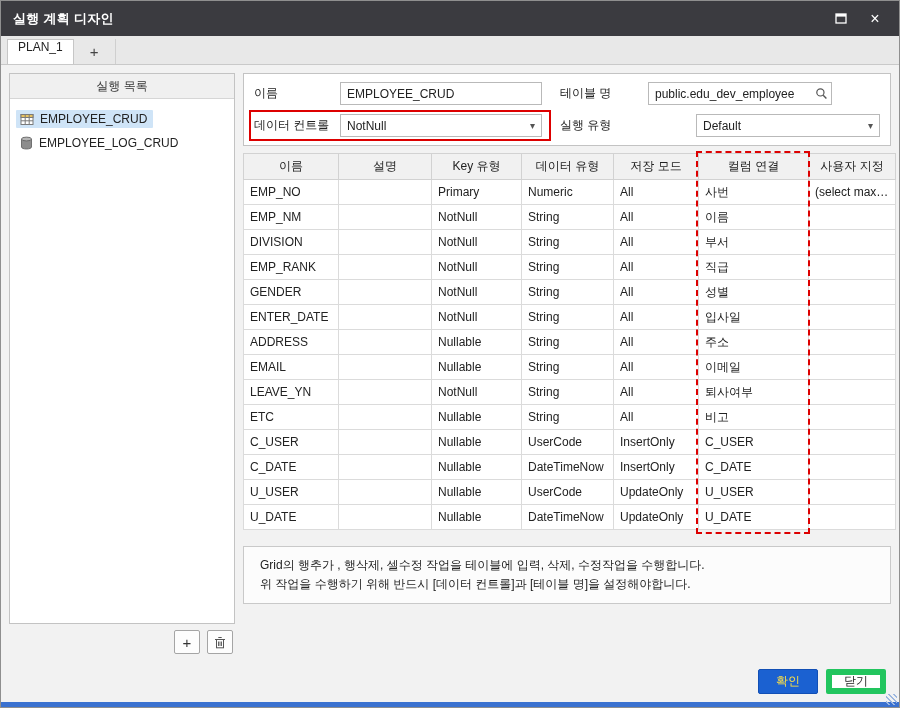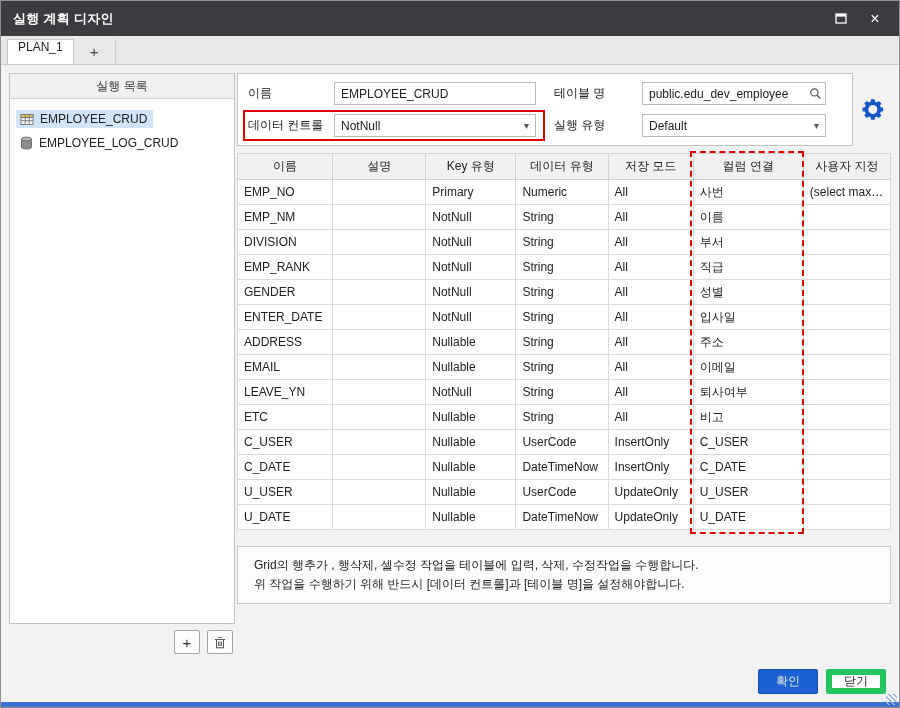--- a/index.html
+++ b/index.html
@@ -13,21 +13,21 @@
   .titlebar { height: 35px; background: #3b3b40; color: #fff; display: flex; align-items: center; padding: 0 12px; flex: none; }
   .titlebar .title { flex: 1; font-size: 13px; font-weight: bold; letter-spacing: .3px; }
   .win-btn { width: 24px; height: 22px; display: flex; align-items: center; justify-content: center; margin-left: 10px; color: #fff; cursor: pointer; }
   .win-btn.close { font-size: 16px; }
   
   .tabbar { height: 29px; background: #e8e8e8; border-bottom: 1px solid #c9c9c9; display: flex; align-items: stretch; padding-left: 6px; flex: none; }
   .tab { margin-top: 3px; background: #fff; border: 1px solid #c6c6c6; border-bottom: none; display: flex; align-items: center; gap: 20px; padding: 0 10px; font-size: 12px; color: #222; flex-direction: column; }
   .tab-icon { color: #8a8a8a; font-size: 11px; line-height: 1; cursor: pointer; display: flex; align-items: center; }
   .tab-add { width: 42px; margin-top: 3px; display: flex; align-items: center; justify-content: center; border-right: 1px solid #cfcfcf; font-size: 15px; color: #444; cursor: pointer; }
   
-  .content { flex: 1; display: flex; gap: 2px; padding: 8px 8px 0 8px; background: #f2f2f2; min-height: 0; }
+  .content { flex: 1; display: flex; gap: 8px; padding: 8px 8px 0 8px; background: #f2f2f2; min-height: 0; }
   
   .sidebar { width: 226px; display: flex; flex-direction: column; flex: none; }
   .listbox { flex: 1; background: #fff; border: 1px solid #c3c3c3; display: flex; flex-direction: column; min-height: 0; }
   .sidebar-header { height: 25px; flex: none; background: #f0f0f0; border-bottom: 1px solid #d6d6d6; display: flex; align-items: center; justify-content: center; font-size: 12px; color: #333; }
   .tree { flex: 1; padding: 8px 6px; overflow: hidden; }
   .tree-item { display: flex; align-items: center; height: 24px; cursor: pointer; }
   .tree-item-inner { display: inline-flex; align-items: center; gap: 6px; padding: 2px 6px 2px 4px; font-size: 12px; color: #222; border-radius: 1px; }
   .tree-item.selected .tree-item-inner { background: #cfe4f7; }
   .tree-icon { display: flex; align-items: center; }
   .sidebar-actions { height: 36px; flex: none; display: flex; justify-content: flex-end; align-items: center; gap: 7px; padding: 6px 2px; }
@@ -38,36 +38,36 @@
   .form-box { flex: 1; background: #fff; border: 1px solid #c3c3c3; padding: 7px 10px; position: relative; }
   .frow { display: flex; align-items: center; height: 25px; font-size: 12px; color: #222; }
   .frow + .frow { margin-top: 7px; }
   .flabel { width: 86px; flex: none; }
   .flabel2 { width: 88px; flex: none; margin-left: 18px; }
   .finput { width: 202px; height: 23px; border: 1px solid #b9b9b9; padding: 0 6px; font-size: 12px; color: #222; font-family: inherit; background: #fff; }
   .fwrap2 { width: 184px; position: relative; flex: none; }
   .fwrap2 .finput { width: 100%; padding-right: 22px; }
   .search-btn { position: absolute; right: 4px; top: 5px; cursor: pointer; display: flex; }
   .fselect { width: 202px; height: 23px; border: 1px solid #b9b9b9; background: #fff; display: flex; align-items: center; justify-content: space-between; padding: 0 6px; font-size: 12px; color: #222; cursor: pointer; }
-  .fselect2 { width: 184px; }
+  .fselect2 { width: 184px; margin-left: 48px; }
   .sel-arrow { color: #555; font-size: 10px; }
   .red-solid { position: absolute; left: 5px; top: 36px; width: 302px; height: 31px; border: 2px solid #dd0000; pointer-events: none; }
   .gear-area { width: 38px; flex: none; display: flex; justify-content: center; align-items: center; }
   
   .table-wrap { position: relative; margin-top: 7px; flex: none; }
   table.plan { width: 100%; border-collapse: collapse; table-layout: fixed; background: #fff; font-size: 12px; }
   table.plan th { height: 26px; background: #f1f1f1; border: 1px solid #d2d2d2; font-weight: normal; color: #222; text-align: center; padding: 0 4px; }
   table.plan td { height: 25px; border: 1px solid #dbdbdb; padding: 0 6px; color: #222; white-space: nowrap; overflow: hidden; text-overflow: ellipsis; }
   .red-dashed { position: absolute; left: 453px; top: -2px; width: 114px; height: calc(100% + 6px); border: 2px dashed #dd0000; pointer-events: none; }
   
   .info-box { margin-top: 16px; border: 1px solid #c9c9c9; background: #fcfcfc; padding: 9px 16px; font-size: 12px; line-height: 19px; color: #222; flex: none; }
   
   .footer { height: 42px; flex: none; display: flex; justify-content: flex-end; align-items: center; gap: 8px; padding: 0 13px; background: #f2f2f2; }
   .btn { width: 60px; height: 25px; border-radius: 2px; font-size: 12px; display: flex; align-items: center; justify-content: center; cursor: pointer; font-family: inherit; }
-  .btn-ok { background: #1b61d1; border: 1px solid #124fb5; color: #e5e5e5; }
+  .btn-ok { background: #1b61d1; border: 1px solid #124fb5; color: #fde047; }
   .btn-close { background: #fff; border: 6px solid #22c55e; color: #222; }
   .bottom-strip { height: 5px; background: #3a71d0; flex: none; }
   .grip { position: absolute; right: 2px; bottom: 2px; width: 11px; height: 11px; background: repeating-linear-gradient(45deg, transparent 0 2px, #9db7e0 2px 3.5px); }
 </style>
 </head>
 <body>
 
 <div class="window">
 
   <div class="titlebar">

